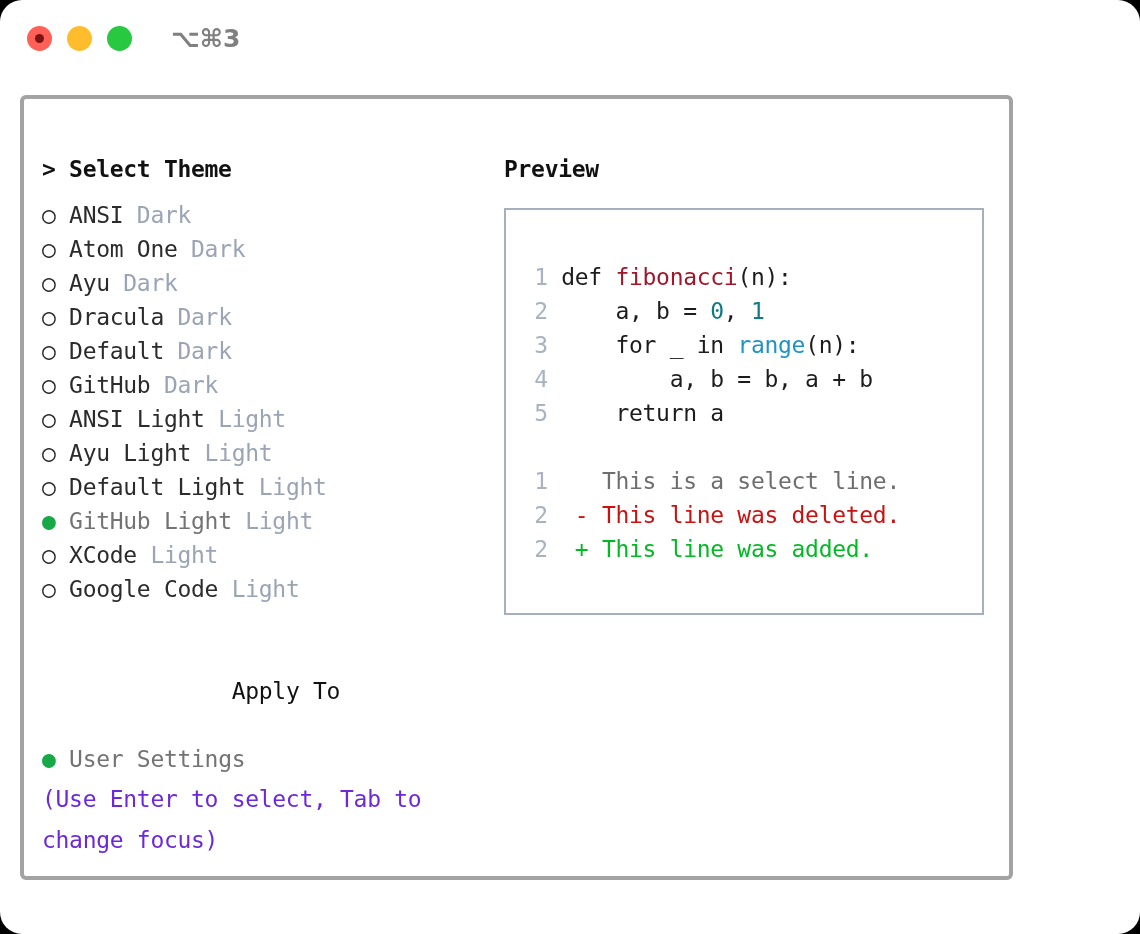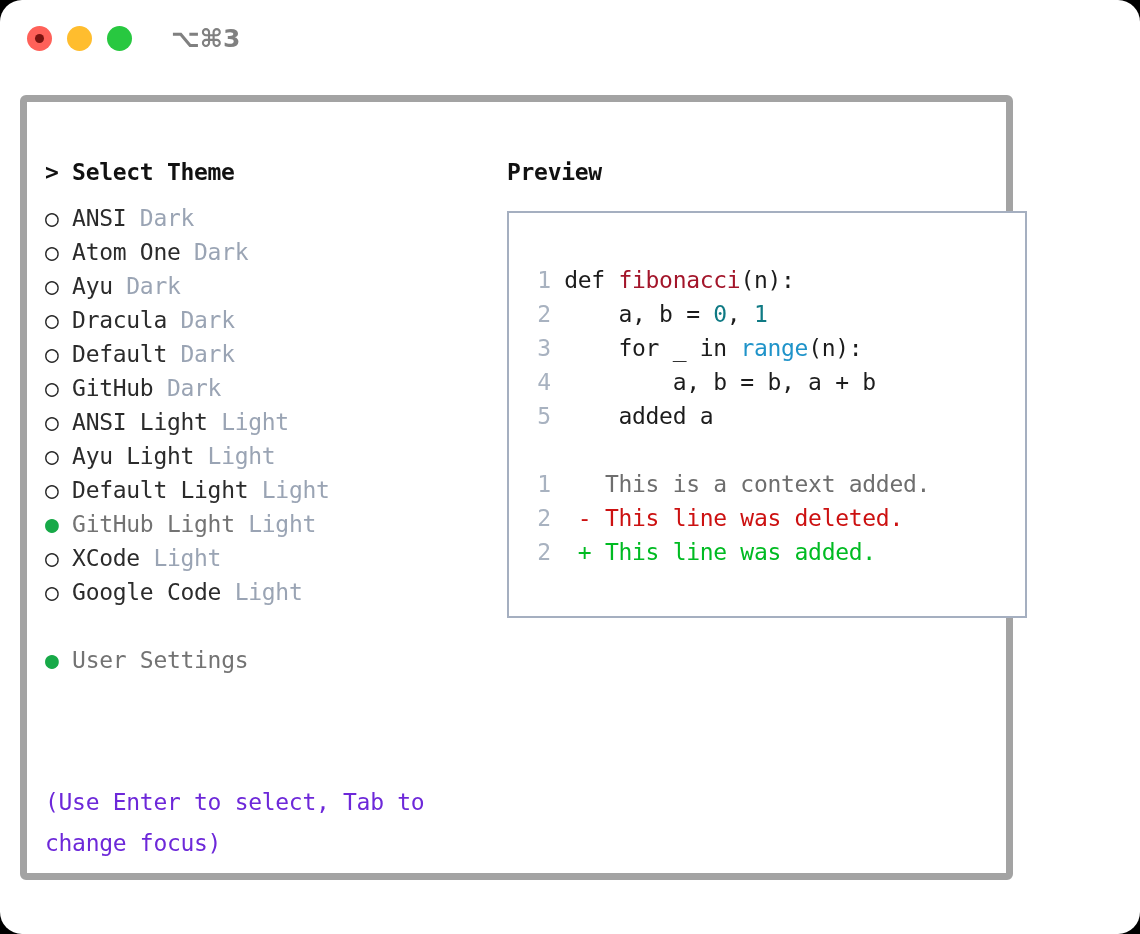--- a/index.html
+++ b/index.html
@@ -63,21 +63,21 @@
     font-family: "DejaVu Sans", "Liberation Sans", sans-serif;
   }
 
   
   .dialog {
     position: absolute;
     left: 20px;
     top: 95px;
     width: 993px;
     height: 785px;
-    border: 7px solid #a3a3a3;
+    border: 4px solid #a3a3a3;
     border-radius: 6px;
     box-sizing: border-box;
     background: #ffffff;
   }
 
   .cols {
     position: absolute;
     left: 0; top: 0;
     width: 100%;
     height: 100%;
@@ -147,21 +147,21 @@
   .preview-title {
     font-size: 23px;
     font-weight: bold;
     color: #111111;
     letter-spacing: -0.3px;
     line-height: 34px;
   }
 
   .preview-box {
     margin-top: 22px;
-    width: 520px;
+    width: 480px;
     height: 407px;
     border: 2px solid #a5afc0;
     box-sizing: border-box;
     background: #ffffff;
     position: relative;
   }
 
   .code {
     position: absolute;
     left: 14px;
@@ -219,42 +219,45 @@
             <div class="opt"><span class="marker marker-off">○ </span><span class="label">GitHub</span><span class="tag"> Dark</span></div>
             <div class="opt"><span class="marker marker-off">○ </span><span class="label">ANSI Light</span><span class="tag"> Light</span></div>
             <div class="opt"><span class="marker marker-off">○ </span><span class="label">Ayu Light</span><span class="tag"> Light</span></div>
             <div class="opt"><span class="marker marker-off">○ </span><span class="label">Default Light</span><span class="tag"> Light</span></div>
             <div class="opt selected"><span class="marker marker-on">● </span><span class="label">GitHub Light</span><span class="tag"> Light</span></div>
             <div class="opt"><span class="marker marker-off">○ </span><span class="label">XCode</span><span class="tag"> Light</span></div>
             <div class="opt"><span class="marker marker-off">○ </span><span class="label">Google Code</span><span class="tag"> Light</span></div>
           </div>
 
         <div class="apply-block">
+          <div class="apply-title">
+            <span>  </span><span>Apply To</span>
+          </div>
           <div id="apply-options">
               <div class="opt selected"><span class="marker marker-on">● </span><span class="label">User Settings</span></div>
             </div>
         </div>
       </div>
 
       <div class="hint">(Use Enter to select, Tab to change focus)</div>
 
       <div class="right-col">
         <div class="preview-title">Preview</div>
         <div class="preview-box">
           <div class="code">
             <div id="code-lines">
                 <div class="cline"><span class="gut">1</span><span> </span><span class="tok-plain">def </span><span class="tok-fn">fibonacci</span><span class="tok-plain">(n):</span></div>
                 <div class="cline"><span class="gut">2</span><span> </span><span class="tok-plain">    a, b = </span><span class="tok-num">0</span><span class="tok-plain">, </span><span class="tok-num">1</span></div>
                 <div class="cline"><span class="gut">3</span><span> </span><span class="tok-plain">    for _ in </span><span class="tok-bi">range</span><span class="tok-plain">(n):</span></div>
                 <div class="cline"><span class="gut">4</span><span> </span><span class="tok-plain">        a, b = b, a + b</span></div>
-                <div class="cline"><span class="gut">5</span><span> </span><span class="tok-plain">    added a</span></div>
+                <div class="cline"><span class="gut">5</span><span> </span><span class="tok-plain">    return a</span></div>
               </div>
             <div class="spacer"></div>
             <div id="diff-lines">
-                <div class="cline"><span class="gut">1</span><span class="dctx">    </span><span class="dctx">This is a context added.</span></div>
+                <div class="cline"><span class="gut">1</span><span class="dctx">    </span><span class="dctx">This is a select line.</span></div>
                 <div class="cline"><span class="gut">2</span><span class="ddel">  - </span><span class="ddel">This line was deleted.</span></div>
                 <div class="cline"><span class="gut">2</span><span class="dadd">  + </span><span class="dadd">This line was added.</span></div>
               </div>
           </div>
         </div>
       </div>
 
     </div>
   </div>
 </div>

